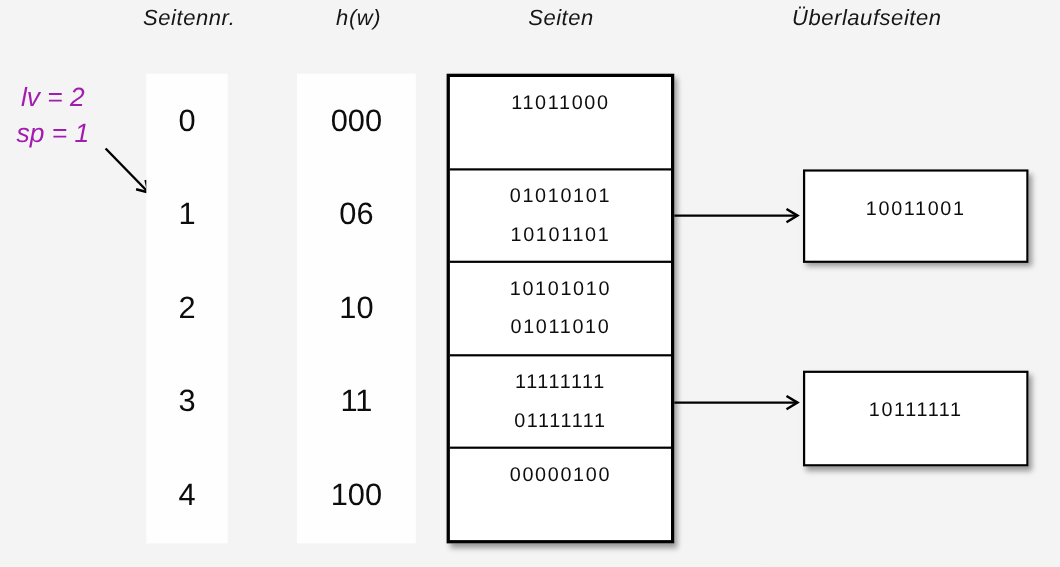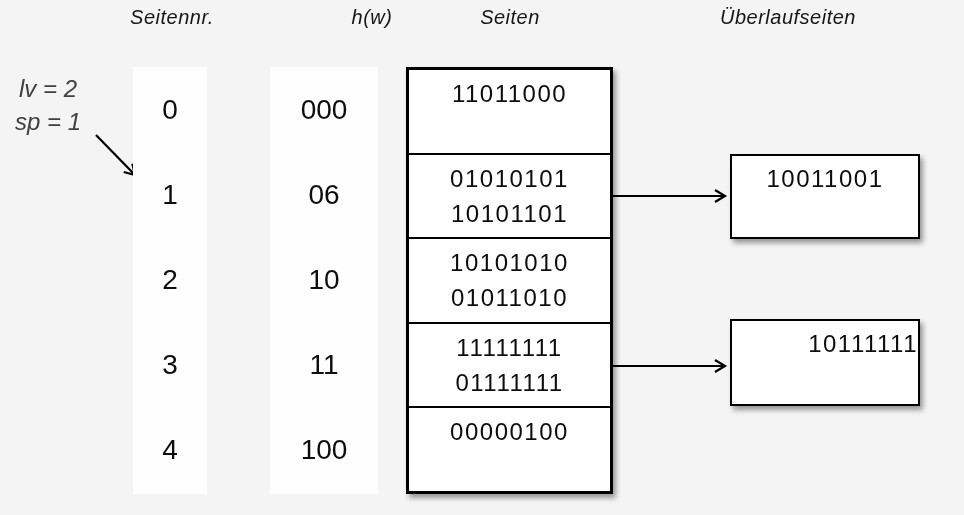--- a/index.html
+++ b/index.html
@@ -16,34 +16,34 @@
     position: absolute;
     top: 6px;
     transform: translateX(-50%);
     font-style: italic;
     font-size: 20px;
     letter-spacing: 0.5px;
     white-space: nowrap;
     color: #161616;
   }
   .hdr-seitennr { left: 172px; }
-  .hdr-hw       { left: 326px; margin-left: 46px; }
+  .hdr-hw       { left: 326px; }
   .hdr-seiten   { left: 510px; }
   .hdr-ueberlauf{ left: 788px; }
 
   .annot {
     position: absolute;
     left: 4px;
     top: 72px;
     width: 88px;
     text-align: center;
     font-style: italic;
     font-size: 24px;
     line-height: 33px;
-    color: #404040;
+    color: #a21caf;
     white-space: nowrap;
   }
 
   .strip {
     position: absolute;
     top: 67px;
     height: 427px;
     background: #fefefe;
   }
   .strip-seitennr { left: 133px; width: 74px; }
@@ -81,40 +81,40 @@
   }
   .prow {
     flex: 1 1 0;
     border-bottom: 2px solid #000000;
     text-align: center;
     padding-top: 6px;
     box-sizing: border-box;
   }
   .prow:last-child { border-bottom: none; }
   .bline {
-    font-size: 24px;
+    font-size: 18px;
     line-height: 35px;
     letter-spacing: 1.5px;
     color: #0d0d0d;
     min-height: 35px;
   }
 
   .obox {
     position: absolute;
     left: 730px;
-    width: 190px;
+    width: 205px;
     background: #ffffff;
     border: 2.5px solid #000000;
     box-sizing: border-box;
     box-shadow: 3px 4px 5px rgba(0,0,0,0.38);
     text-align: center;
-    padding-top: 5px;
+    padding-top: 16px;
   }
   .obox-1 { top: 154px; height: 85px; }
-  .obox-2 { top: 319px; height: 87px; text-align: right; }
+  .obox-2 { top: 337px; height: 87px; }
 
   .arrow-svg { position: absolute; overflow: visible; }
   .arrow-svg line, .arrow-svg path {
     stroke: #000000;
     stroke-width: 2.2;
     fill: none;
   }
 </style>
 </head>
 <body>

